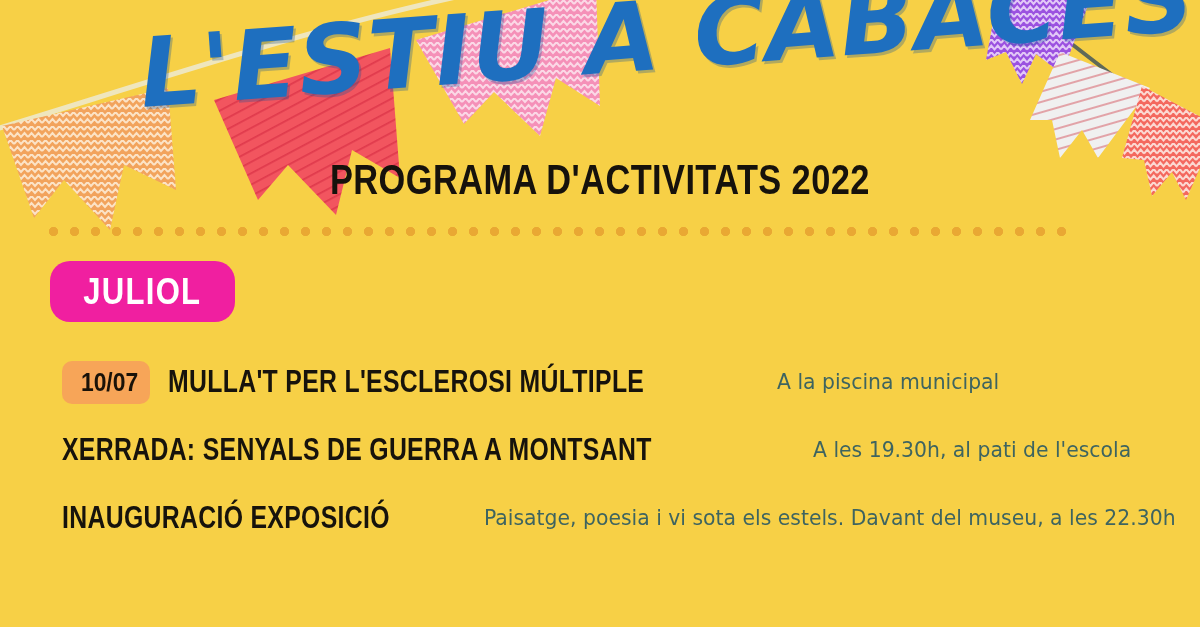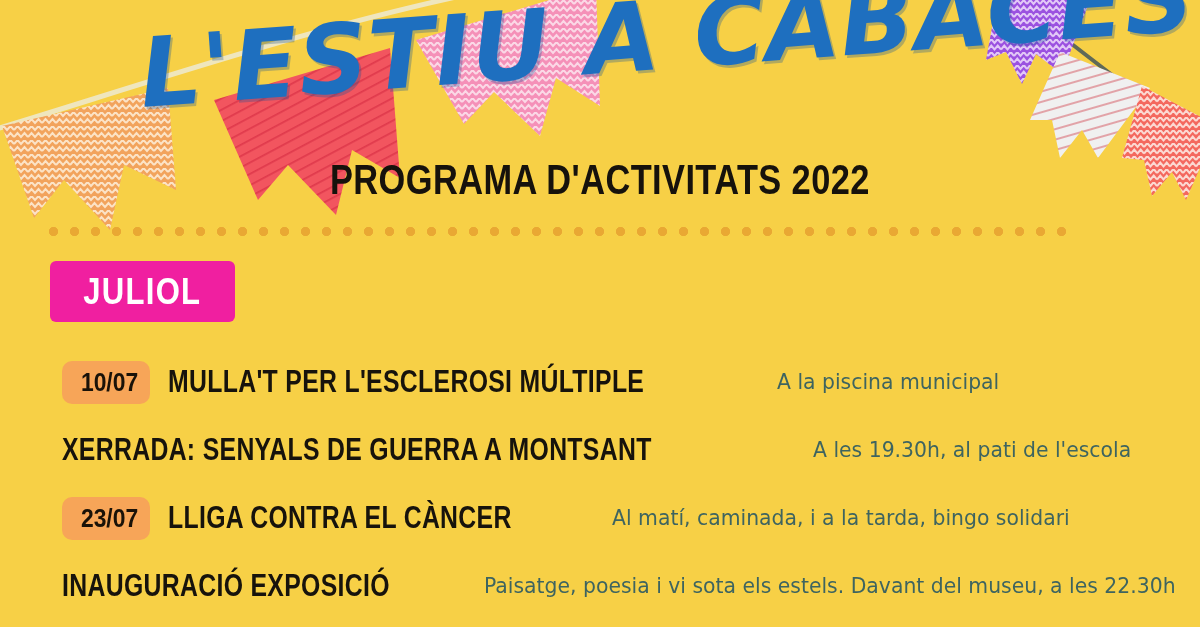--- a/index.html
+++ b/index.html
@@ -88,21 +88,21 @@
   }
 
   
   .month-badge {
     position: absolute;
     left: 50px;
     top: 261px;
     min-width: 139px;
     height: 61px;
     background: #F01FA0;
-    border-radius: 6px;
+    border-radius: 20px;
     display: flex;
     align-items: center;
     justify-content: center;
     padding: 0 22px;
   }
   .month-badge-label {
     font-family: "Liberation Sans Narrow", "Liberation Sans", sans-serif;
     font-size: 37px;
     font-weight: 700;
     letter-spacing: 1.5px;
@@ -254,27 +254,20 @@
       </div>
       <span class="event-title">MULLA'T PER L'ESCLEROSI MÚLTIPLE</span>
       <span class="event-note" style="margin-left:14px;">A la piscina municipal</span>
     </div>
 
     <div class="event-row">
       <span class="event-title">XERRADA: SENYALS DE GUERRA A MONTSANT</span>
       <span class="event-note" style="margin-left:14px;">A les 19.30h, al pati de l'escola</span>
     </div>
 
-    <div class="event-row">
-      <div class="date-pill">
-        <span class="date-pill-label">23/07</span>
-      </div>
-      <span class="event-title">LLIGA CONTRA EL CÀNCER</span>
-      <span class="event-note" style="margin-left:14px;">Al matí, caminada, i a la tarda, bingo solidari</span>
-    </div>
 
     <div class="event-row">
       <span class="event-title">INAUGURACIÓ EXPOSICIÓ</span>
       <span class="event-note" style="margin-left:12px;">Paisatge, poesia i vi sota els estels. Davant del museu, a les 22.30h</span>
     </div>
 
     <div class="event-row partial">
 
       <span class="event-title"></span>
       <span class="event-note" style="margin-left:14px;"></span>

